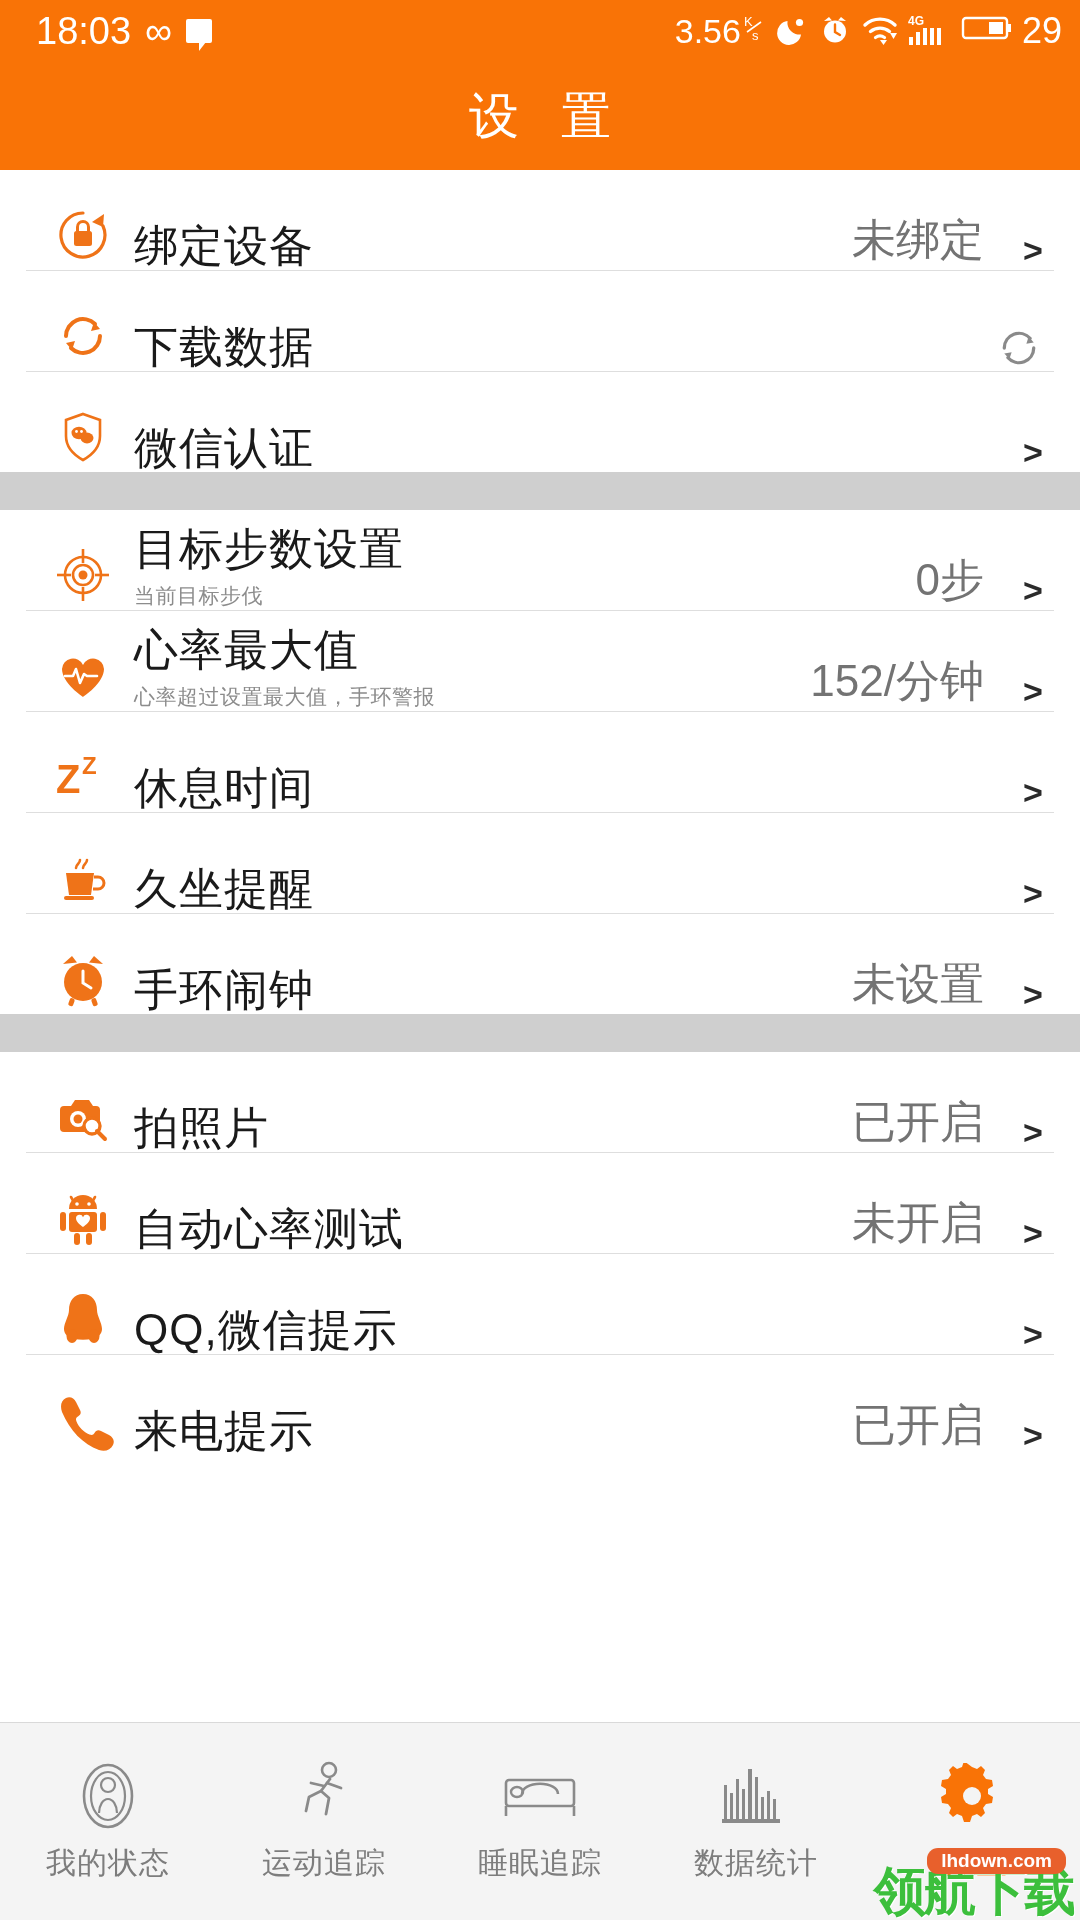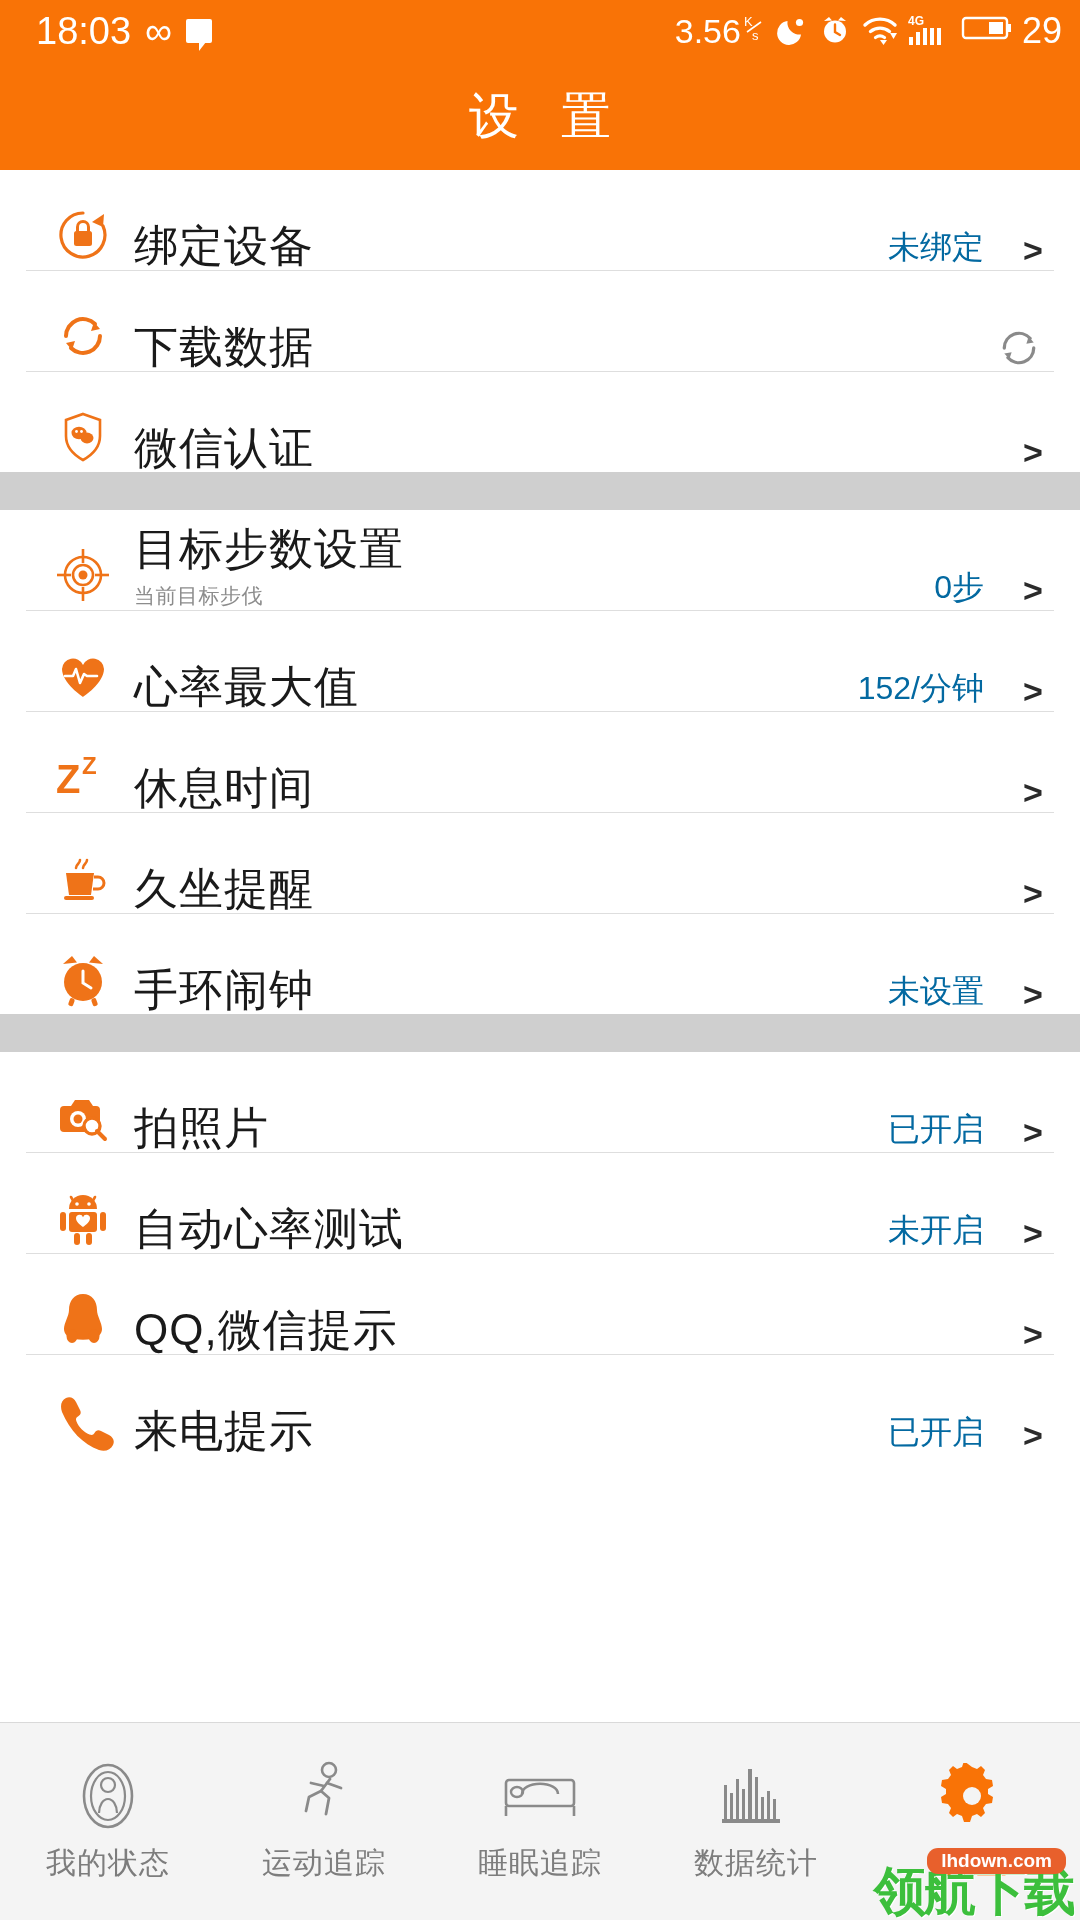--- a/index.html
+++ b/index.html
@@ -52,21 +52,21 @@
   .row-sep{ height:1px; background:#dedede; margin:0 26px; }
 
   .row-icon{
     width:70px; min-width:70px; height:70px;
     display:flex; align-items:center; justify-content:center;
     margin-right:16px;
   }
   .row-text{ flex:1; display:flex; flex-direction:column; justify-content:center; }
   .row-label{ font-size:44px; color:#1a1a1a; line-height:1.08; letter-spacing:1px; }
   .row-sub{ font-size:21px; color:#8c8c8c; margin-top:9px; letter-spacing:.5px; }
-  .row-value{ font-size:32px; color:#0369a1; margin-right:32px; white-space:nowrap;margin-top:24px; }
+  .row-value{ font-size:44px; color:#737373; margin-right:32px; white-space:nowrap;margin-top:24px; }
   .chev{ font-size:34px; color:#2b2b2b; width:34px; text-align:center; font-weight:700; }
   .sync-btn{ width:46px; height:46px; display:flex; align-items:center; justify-content:center; margin-right:8px;}
 
   
   #bottom-nav{
     position:absolute; left:0; bottom:0; width:1080px; height:198px;
     background:#f4f4f4; border-top:1px solid #d9d9d9;
     display:flex; align-items:center;
   }
   .nav-item{
@@ -251,20 +251,21 @@
 
     <div class="row">
       <div class="row-icon">
         <svg width="62" height="62" viewBox="0 0 62 62">
           <path d="M31 52S10 38 10 24a11 11 0 0 1 21-4 11 11 0 0 1 21 4c0 14-21 28-21 28z" fill="#ef7318"></path>
           <path d="M13 31h8l3-7 4 14 4-9 3 2h10" stroke="#fff" stroke-width="2.6" fill="none" stroke-linecap="round" stroke-linejoin="round"></path>
         </svg>
       </div>
       <div class="row-text">
         <div class="row-label">心率最大值</div>
+        <div class="row-sub">心率超过设置最大值，手环警报</div>
       </div>
       <div class="row-value">152/分钟</div>
       <div class="chev">&gt;</div>
     </div>
 
     <div class="row-sep"></div>
 
     <div class="row">
       <div class="row-icon">
         <svg width="62" height="62" viewBox="0 0 62 62">

